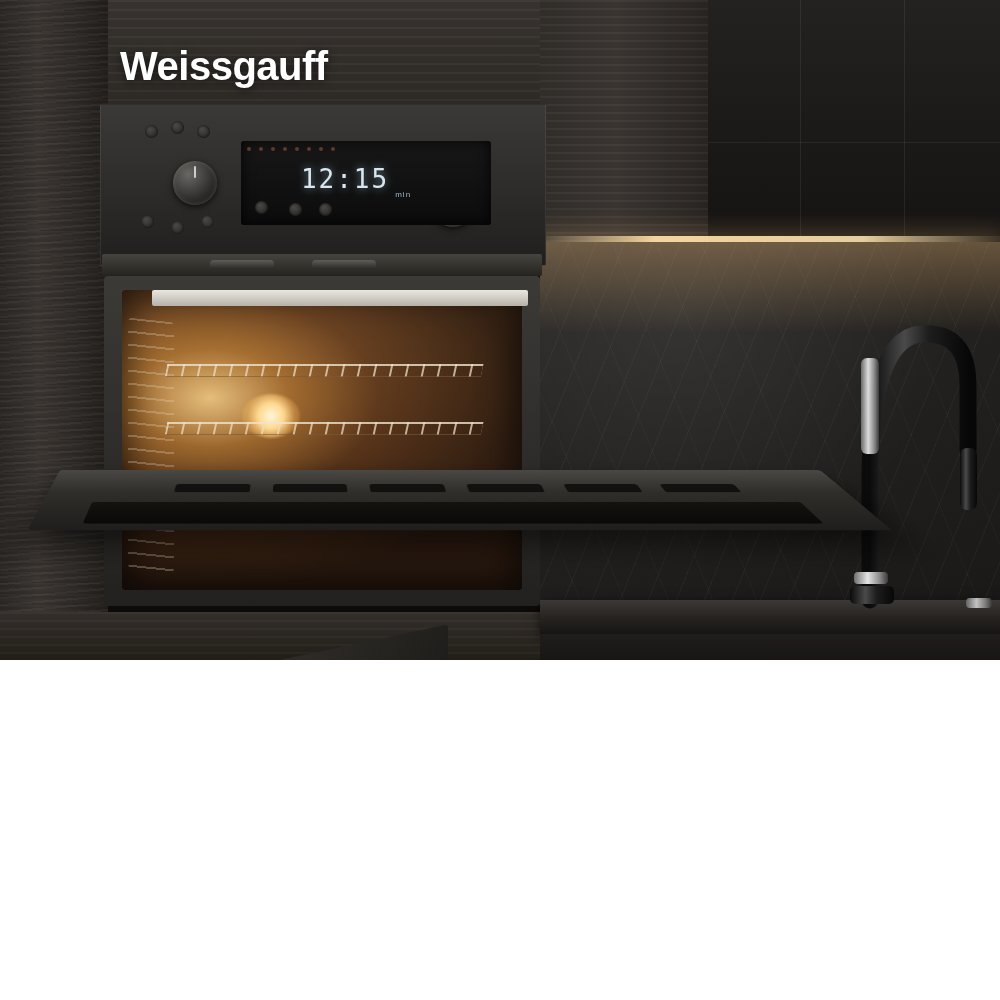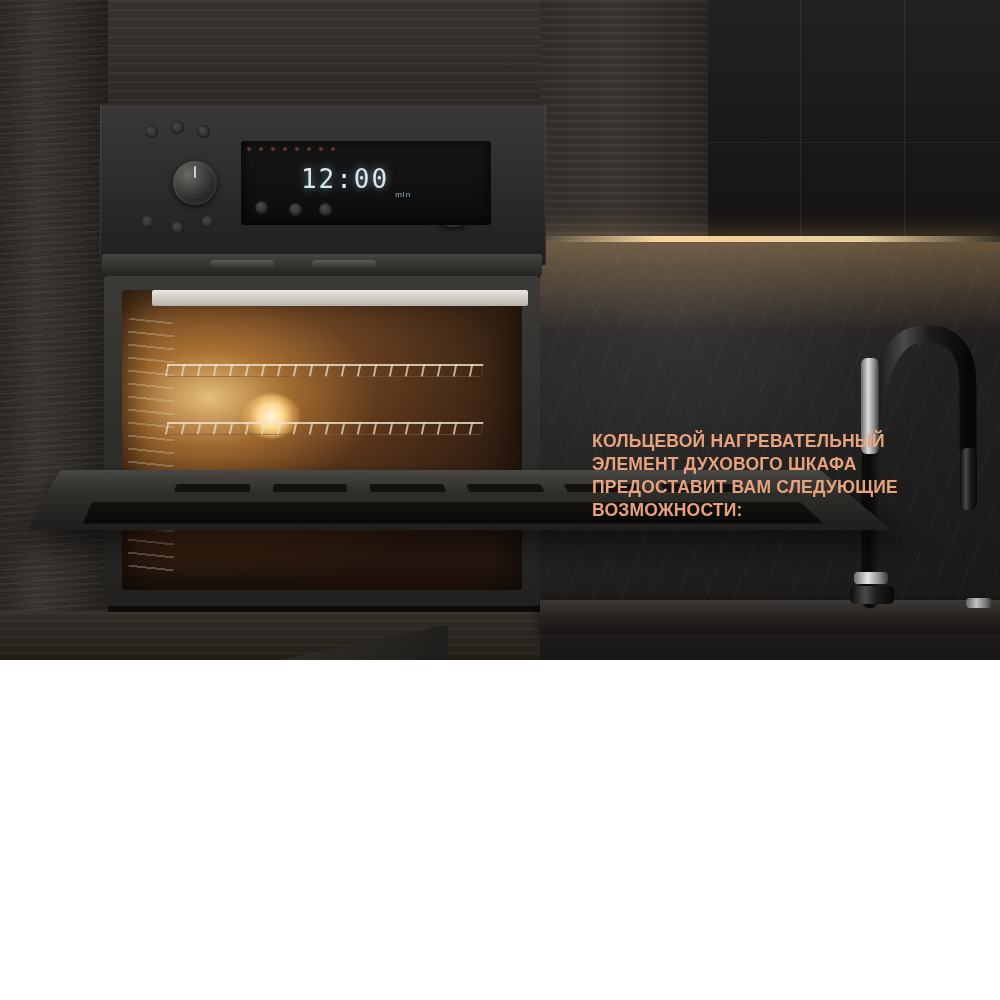--- a/index.html
+++ b/index.html
@@ -317,21 +317,21 @@
             <i></i>
             <i></i>
             <i></i>
             <i></i>
             <i></i>
             <i></i>
             <i></i>
             <i></i>
           </div>
           <div class="display">
-            <span class="clock">12:00</span>
+            <span class="clock">12:15</span>
             <span class="disp-min">min</span>
           </div>
           <span class="btn-dot" style="left:14px;top:60px;"></span>
           <span class="btn-dot" style="left:48px;top:62px;"></span>
           <span class="btn-dot" style="left:78px;top:62px;"></span>
         </div>
       </div>
 
       <div class="oven-handle-strip"></div>
       <span class="grip g1"></span>
@@ -357,23 +357,23 @@
         <i></i>
         <i></i>
         <i></i>
         <i></i>
         <i></i>
         <i></i>
       </div>
       <div class="door-glass"></div>
     </div>
 
-
-
-    <div class="badge-text">КОЛЬЦЕВОЙ НАГРЕВАТЕЛЬНЫЙ ЭЛЕМЕНТ ДУХОВОГО ШКАФА ПРЕДОСТАВИТ ВАМ СЛЕДУЮЩИЕ ВОЗМОЖНОСТИ:</div>
+    <div class="brand">Weissgauff</div>
+
+
   </div>
 
   <div class="list">
     
     
     
     
     
   </div>
 

